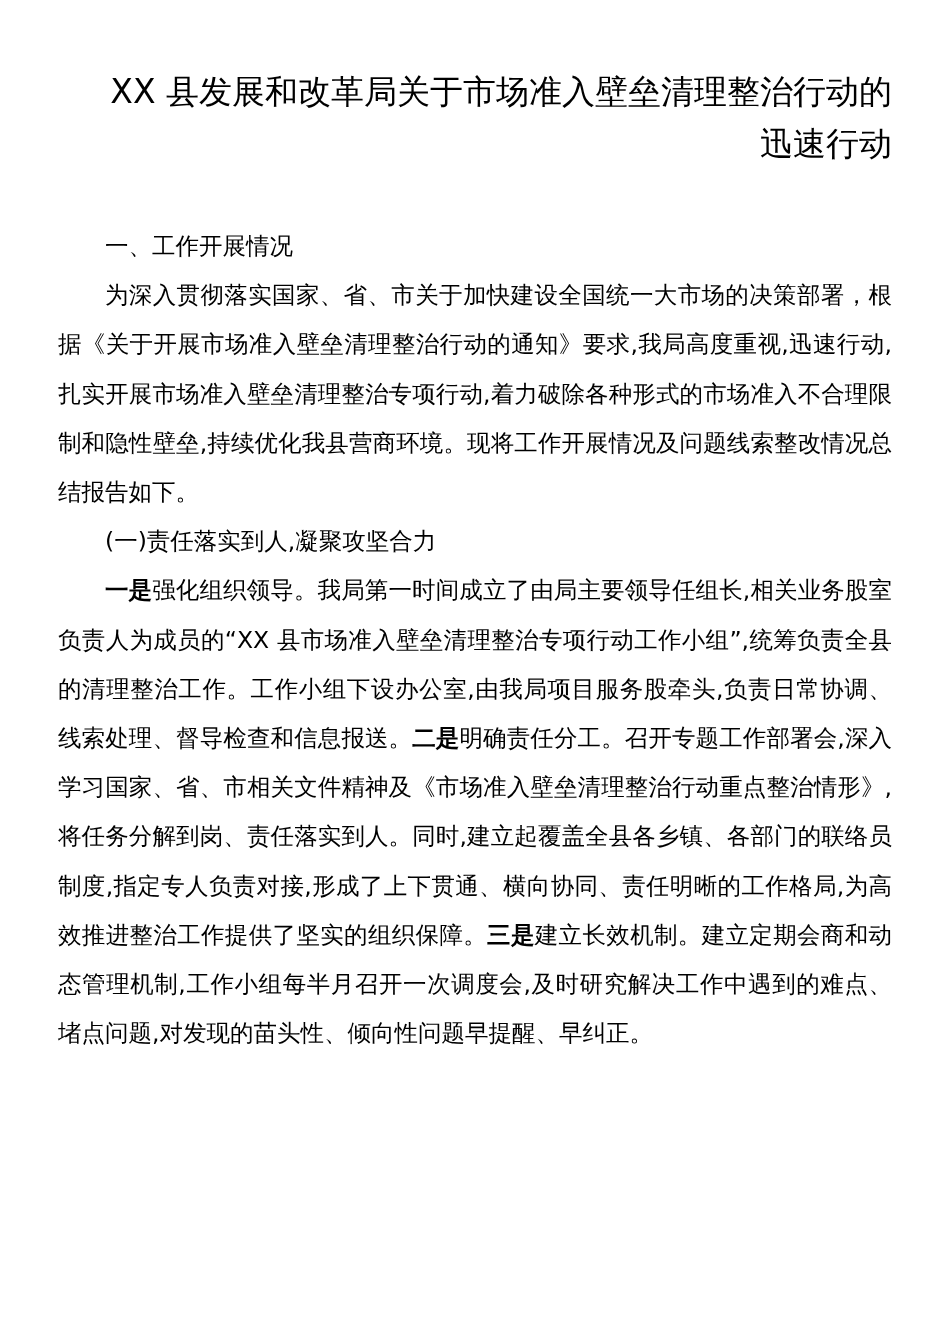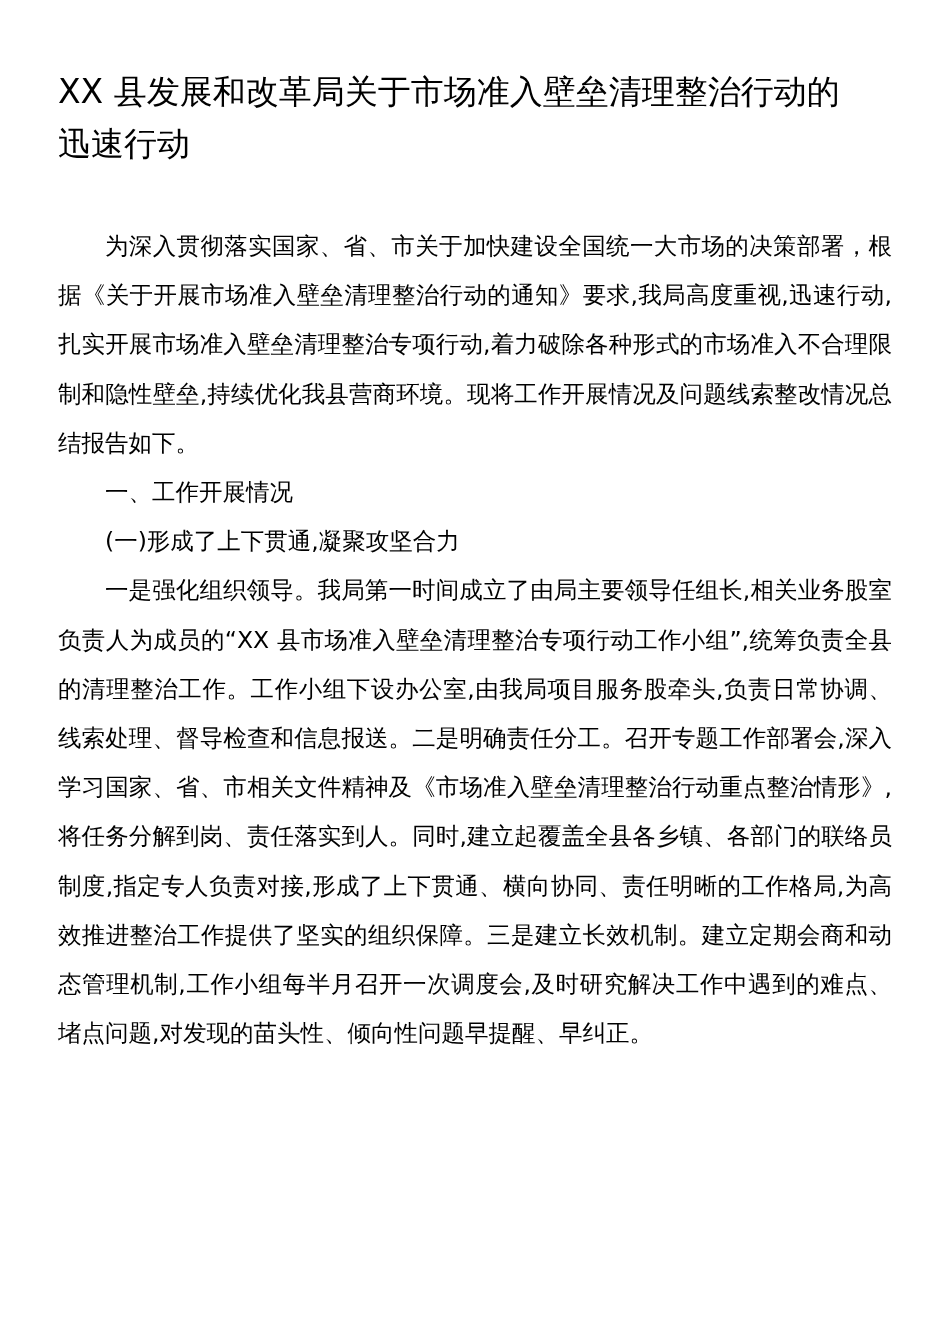--- a/index.html
+++ b/index.html
@@ -15,62 +15,62 @@
       color: #000000;
       font-family: "DejaVu Sans", "Liberation Sans", sans-serif;
     }
     .page {
       position: absolute;
       left: 58px;
       top: 66px;
       width: 834px;
     }
     .title {
-      text-align: left;
+      text-align: right;
       font-size: 33px;
       line-height: 52px;
       font-weight: normal;
       margin: 0;
       letter-spacing: 0px;
     }
     .title-line { display: block; white-space: nowrap; }
     .body {
       margin-top: 52px;
       font-size: 23.5px;
       line-height: 49.2px;
     }
     .para {
       margin: 0;
       text-indent: 2em;
       text-align: justify;
       text-align-last: left;
     }
     .para.heading { text-indent: 2em; }
-    .lead { font-weight: normal; }
+    .lead { font-weight: bold; }
   </style>
 </head>
 <body>
 
 <div class="page">
   <h1 class="title">
     <span class="title-line">XX 县发展和改革局关于市场准入壁垒清理整治行动的</span>
     <span class="title-line">迅速行动</span>
   </h1>
 
   <div class="body">
+    <p class="para heading">
+      <span>一、工作开展情况</span>
+    </p>
+
     <p class="para">
       <span>为深入贯彻落实国家、省、市关于加快建设全国统一大市场的决策部署，根据《关于开展市场准入壁垒清理整治行动的通知》要求,我局高度重视,迅速行动,扎实开展市场准入壁垒清理整治专项行动,着力破除各种形式的市场准入不合理限制和隐性壁垒,持续优化我县营商环境。现将工作开展情况及问题线索整改情况总结报告如下。</span>
     </p>
 
-    <p class="para heading">
-      <span>一、工作开展情况</span>
-    </p>
-
 
     <p class="para heading">
-      <span>(一)形成了上下贯通,凝聚攻坚合力</span>
+      <span>(一)责任落实到人,凝聚攻坚合力</span>
     </p>
 
     <p class="para">
       <span class="lead">一是</span><span>强化组织领导。我局第一时间成立了由局主要领导任组长,相关业务股室负责人为成员的“XX 县市场准入壁垒清理整治专项行动工作小组”,统筹负责全县的清理整治工作。工作小组下设办公室,由我局项目服务股牵头,负责日常协调、线索处理、督导检查和信息报送。</span><span class="lead">二是</span><span>明确责任分工。召开专题工作部署会,深入学习国家、省、市相关文件精神及《市场准入壁垒清理整治行动重点整治情形》,将任务分解到岗、责任落实到人。同时,建立起覆盖全县各乡镇、各部门的联络员制度,指定专人负责对接,形成了上下贯通、横向协同、责任明晰的工作格局,为高效推进整治工作提供了坚实的组织保障。</span><span class="lead">三是</span><span>建立长效机制。建立定期会商和动态管理机制,工作小组每半月召开一次调度会,及时研究解决工作中遇到的难点、堵点问题,对发现的苗头性、倾向性问题早提醒、早纠正。</span>
     </p>
   </div>
 </div>
 
 </body></html>

